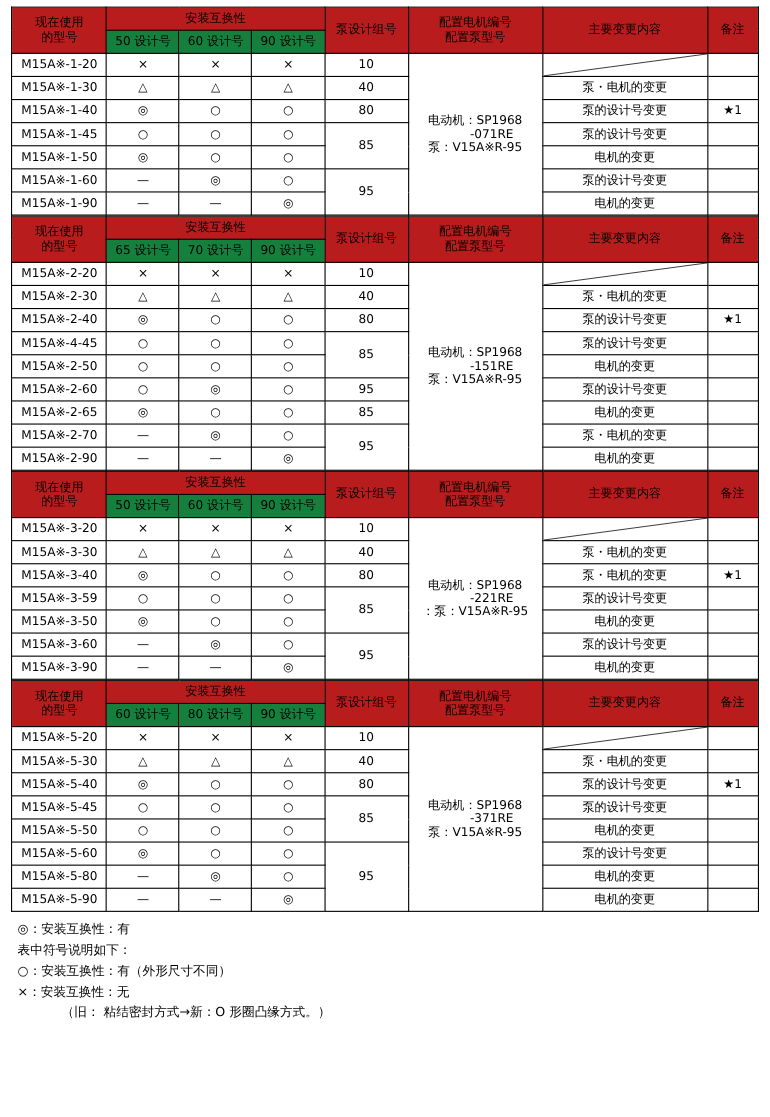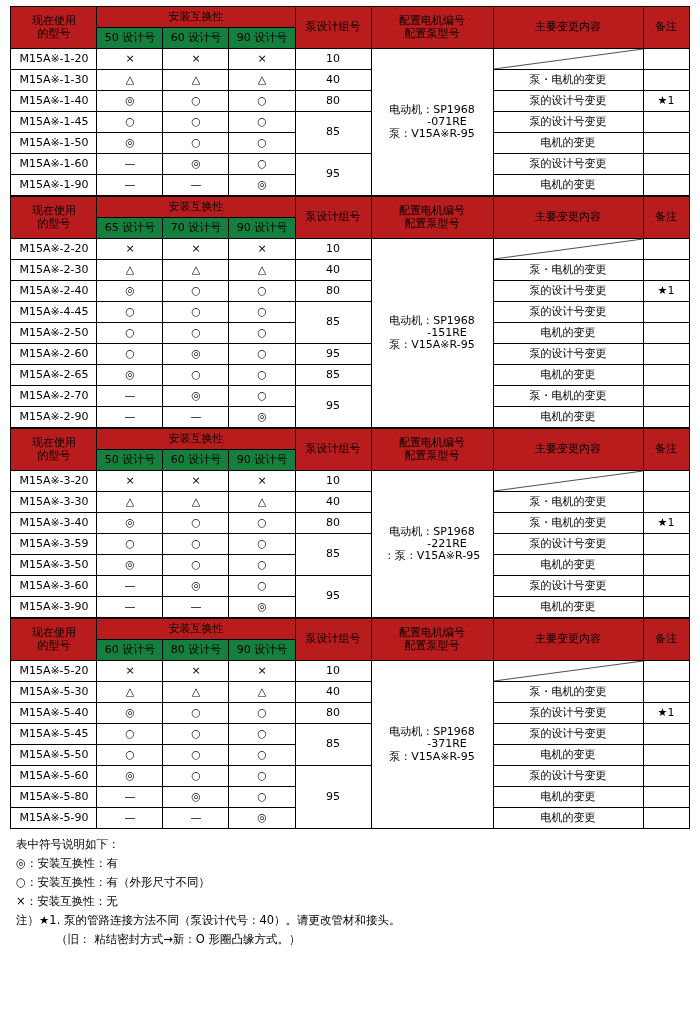--- a/index.html
+++ b/index.html
@@ -543,21 +543,20 @@
             <td class="sym">—</td>
             <td class="sym-dbl">◎</td>
             <td class="change-cell">电机的变更</td>
             <td class="note-star"></td>
           </tr>
         </tbody>
       </table>
     </div>
 
   <div class="legend">
+    <div>◎：安装互换性：有</div>
     <div>表中符号说明如下：</div>
-    <div>◎：安装互换性：有</div>
     <div>○：安装互换性：有（外形尺寸不同）</div>
     <div>×：安装互换性：无</div>
-    <div>注）★1. 泵的管路连接方法不同（泵设计代号：40）。请更改管材和接头。</div>
     <div class="indent-2">（旧： 粘结密封方式→新：O 形圈凸缘方式。）</div>
   </div>
 
 </div>
 
 </body></html>

